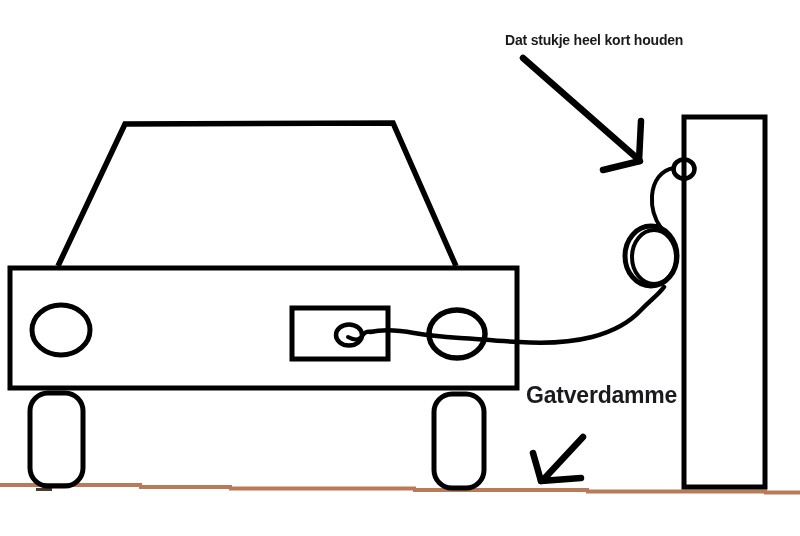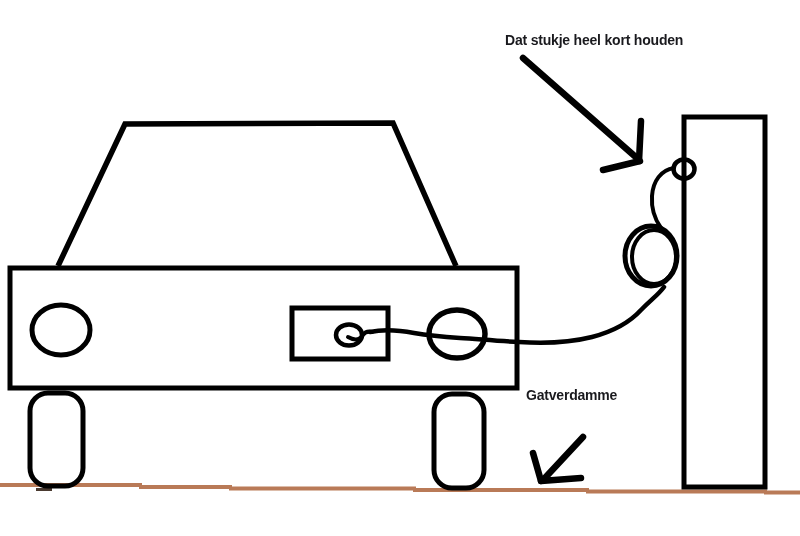--- a/index.html
+++ b/index.html
@@ -30,21 +30,21 @@
     user-select: none;
   }
   .note-top {
     left: 481px; top: 29px;
     font-size: 14px;
     line-height: 22px;
     margin-left: 24px;
   }
   .note-bottom {
     left: 526px; top: 385px;
-    font-size: 14px;
+    font-size: 23px;
     line-height: 20.5px;
   }
 </style>
 </head>
 <body>
 
 <div class="canvas">
 
   <svg width="800" height="536" viewBox="0 0 800 536">
 

